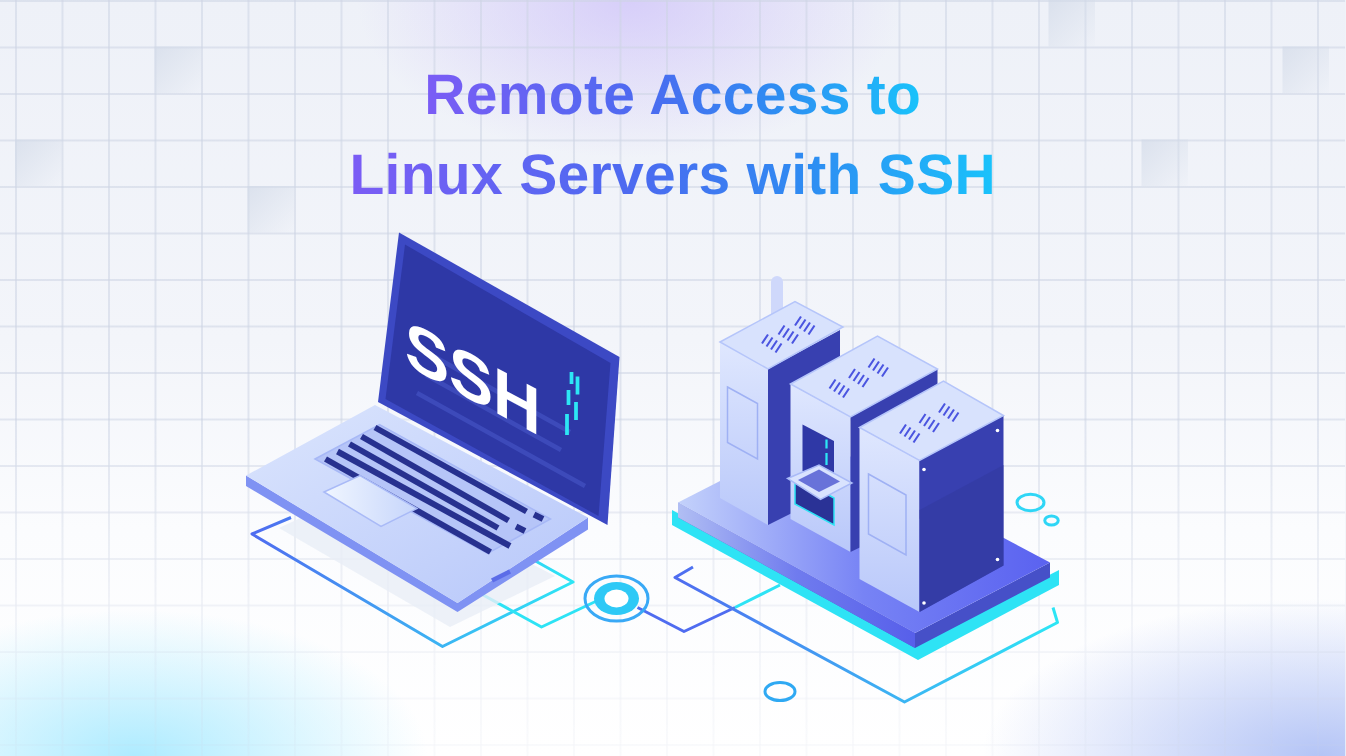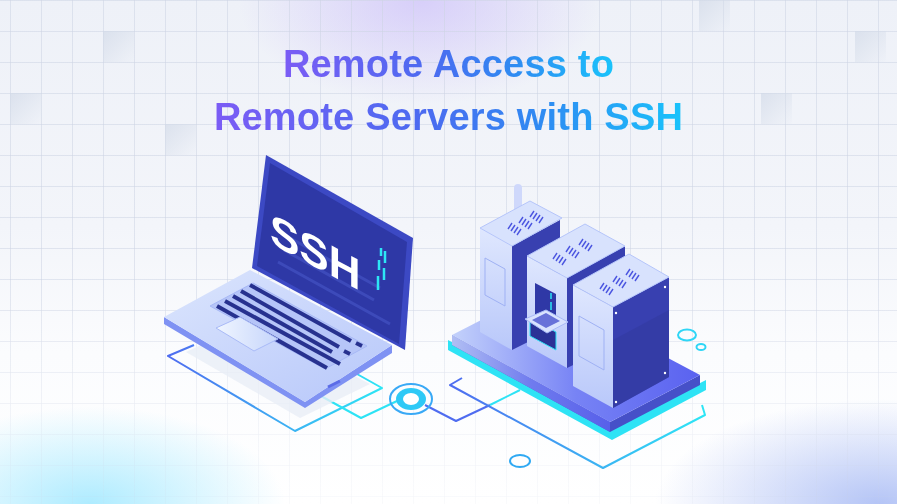--- a/index.html
+++ b/index.html
@@ -52,21 +52,21 @@
 <div class="grid"></div>
 <div class="cell" style="left:103px;top:31px;"></div>
 <div class="cell" style="left:10px;top:93px;"></div>
 <div class="cell" style="left:165px;top:124px;"></div>
 <div class="cell" style="left:699px;top:0px;"></div>
 <div class="cell" style="left:855px;top:31px;"></div>
 <div class="cell" style="left:761px;top:93px;"></div>
 
 <h1 class="title">
   <span class="l1">Remote Access to</span><br>
-  <span class="l2">Remote Servers with SSH</span>
+  <span class="l2">Linux Servers with SSH</span>
 </h1>
 
 <svg class="art" width="897" height="504" viewBox="0 0 897 504">
   <defs>
     <linearGradient id="cyanBlue" x1="0" y1="0" x2="1" y2="0">
       <stop offset="0" stop-color="#4f6cf0"></stop>
       <stop offset="1" stop-color="#2de6f5"></stop>
     </linearGradient>
     <linearGradient id="laptopBase" x1="0" y1="0" x2="1" y2="1">
       <stop offset="0" stop-color="#dbe5fd"></stop>

